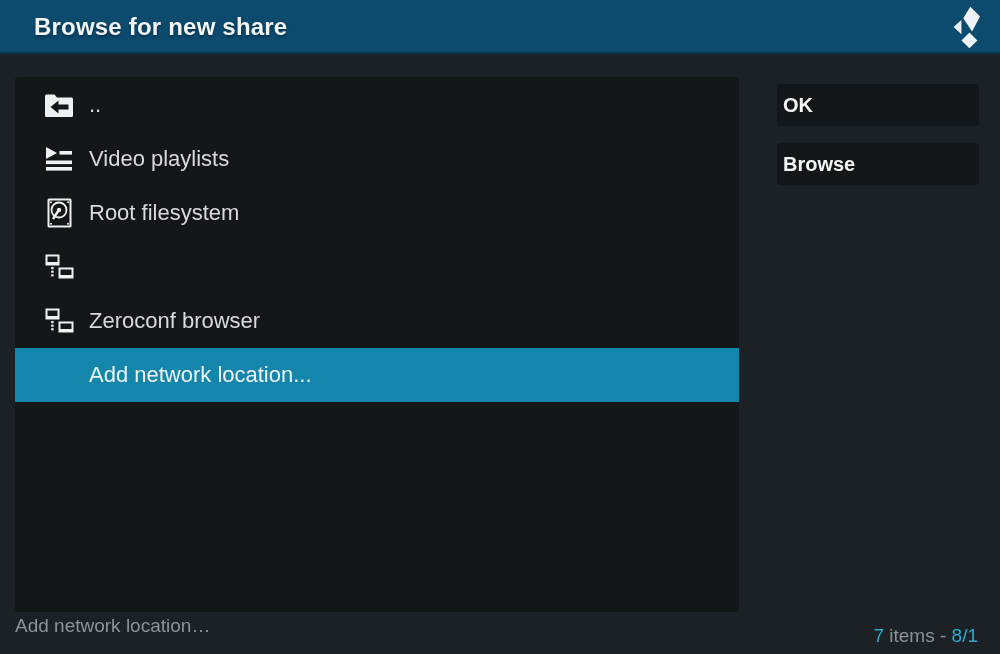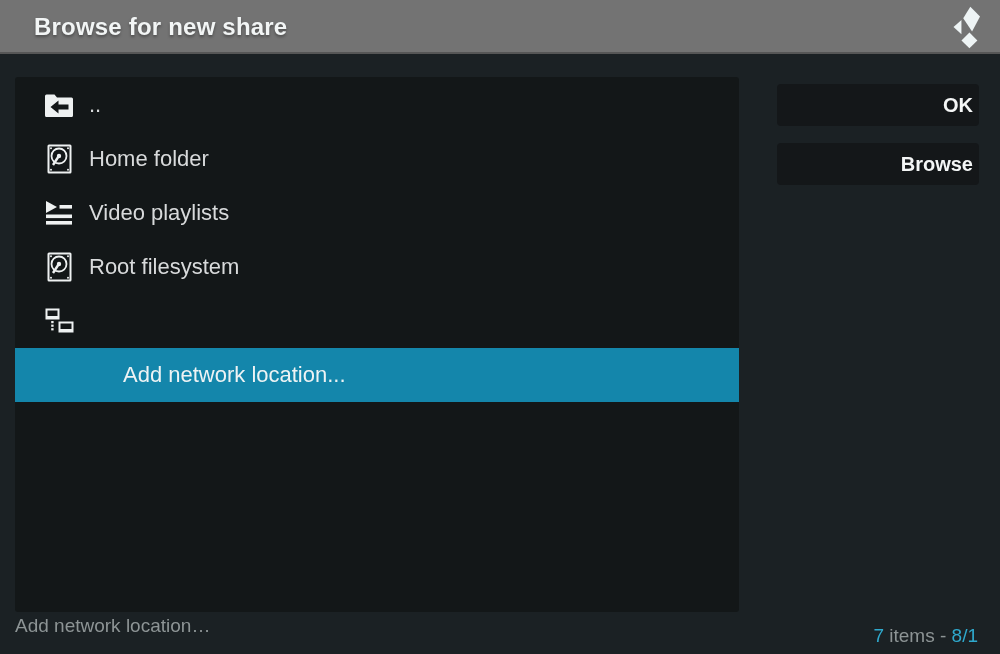--- a/index.html
+++ b/index.html
@@ -9,21 +9,21 @@
     position: relative;
     background: #1b2124;
     font-family: "Liberation Sans", sans-serif;
     overflow: hidden;
   }
 
   
   .header {
     position: absolute; left: 0; top: 0;
     width: 1000px; height: 54px;
-    background: #737373;
+    background: #0c4a6e;
     box-shadow: inset 0 -2px 0 rgba(0,0,0,0.25);
   }
   .header-title {
     position: absolute; left: 34px; top: 0;
     line-height: 54px;
     font-size: 24px; font-weight: bold;
     color: #f2f5f5;
     text-shadow: 0 2px 3px rgba(0,0,0,0.35);
     letter-spacing: 0.2px;
   }
@@ -41,21 +41,21 @@
     padding-top: 1px;
     overflow: hidden;
   }
   .row {
     height: 54px;
     display: flex;
     align-items: center;
     padding-left: 28px;
     cursor: default;
   }
-  .row.selected { background: #1486ab; gap: 34px; }
+  .row.selected { background: #1486ab; }
   .row .icon-box {
     width: 32px; height: 32px;
     display: flex; align-items: center; justify-content: center;
     flex: 0 0 32px;
   }
   .row .label {
     margin-left: 14px;
     font-size: 22px;
     color: #d8dadb;
     white-space: nowrap;
@@ -64,21 +64,21 @@
 
   
   .dlg-btn {
     position: absolute; left: 777px;
     width: 202px; height: 42px;
     background: #141719;
     border: none; border-radius: 4px;
     color: #f4f6f6;
     font-family: "Liberation Sans", sans-serif;
     font-size: 20px; font-weight: bold;
-    text-align: right;
+    text-align: left;
     cursor: pointer;
   }
   #ok-btn { top: 84px; }
   #cancel-btn { top: 143px; }
 
   
   .status-left {
     position: absolute; left: 15px; bottom: 17px;
     font-size: 19px; color: #8d9495;
   }
@@ -107,36 +107,20 @@
       <span class="icon-box">
         <svg width="30" height="25" viewBox="0 0 30 25">
           <path d="M1 3 a1.5 1.5 0 0 1 1.5-1.5 h8 l2.5 3 h14.5 a1.5 1.5 0 0 1 1.5 1.5 v16.5 a1.5 1.5 0 0 1 -1.5 1.5 h-25 a1.5 1.5 0 0 1 -1.5-1.5 Z" fill="#eef1f1"></path>
           <path d="M6.5 14 l8-6.5 v4 h10 v5 h-10 v4 Z" fill="#131718"></path>
         </svg>
       </span>
       <span class="label">..</span>
     </div>
     <div class="row">
       <span class="icon-box">
-        <svg width="25" height="30" viewBox="0 0 25 30">
-          <rect x="0.5" y="0.5" width="24" height="29" rx="1.5" fill="#eef1f1"></rect>
-          <rect x="2.5" y="2.5" width="20" height="25" fill="#131718"></rect>
-          <circle cx="12" cy="12" r="7.5" fill="#131718" stroke="#eef1f1" stroke-width="1.8"></circle>
-          <circle cx="12" cy="12" r="2.2" fill="#eef1f1"></circle>
-          <line x1="11.5" y1="12.5" x2="6" y2="21" stroke="#eef1f1" stroke-width="2.4"></line>
-          <circle cx="4" cy="4.2" r="1" fill="#eef1f1"></circle>
-          <circle cx="21" cy="4.2" r="1" fill="#eef1f1"></circle>
-          <circle cx="4" cy="25.8" r="1" fill="#eef1f1"></circle>
-          <circle cx="21" cy="25.8" r="1" fill="#eef1f1"></circle>
-        </svg>
-      </span>
-      <span class="label">Home folder</span>
-    </div>
-    <div class="row">
-      <span class="icon-box">
         <svg width="28" height="26" viewBox="0 0 28 26">
           <polygon points="1,1 12,7 1,13" fill="#eef1f1"></polygon>
           <rect x="14.5" y="5" width="12.5" height="3.6" fill="#eef1f1"></rect>
           <rect x="1" y="14.5" width="26" height="3.6" fill="#eef1f1"></rect>
           <rect x="1" y="21" width="26" height="3.6" fill="#eef1f1"></rect>
         </svg>
       </span>
       <span class="label">Video playlists</span>
     </div>
     <div class="row">
@@ -161,20 +145,34 @@
           <rect x="0.5" y="0.5" width="14" height="11" fill="#eef1f1"></rect>
           <rect x="2.5" y="2.5" width="10" height="5.5" fill="#131718"></rect>
           <rect x="6.2" y="13" width="2.4" height="2.2" fill="#eef1f1"></rect>
           <rect x="6.2" y="16.6" width="2.4" height="2.2" fill="#eef1f1"></rect>
           <rect x="6.2" y="20.2" width="2.4" height="2.2" fill="#eef1f1"></rect>
           <rect x="13.5" y="13.5" width="15" height="11" fill="#eef1f1"></rect>
           <rect x="15.5" y="15.5" width="11" height="5.5" fill="#131718"></rect>
         </svg>
       </span>
     </div>
+    <div class="row">
+      <span class="icon-box">
+        <svg width="29" height="26" viewBox="0 0 29 26">
+          <rect x="0.5" y="0.5" width="14" height="11" fill="#eef1f1"></rect>
+          <rect x="2.5" y="2.5" width="10" height="5.5" fill="#131718"></rect>
+          <rect x="6.2" y="13" width="2.4" height="2.2" fill="#eef1f1"></rect>
+          <rect x="6.2" y="16.6" width="2.4" height="2.2" fill="#eef1f1"></rect>
+          <rect x="6.2" y="20.2" width="2.4" height="2.2" fill="#eef1f1"></rect>
+          <rect x="13.5" y="13.5" width="15" height="11" fill="#eef1f1"></rect>
+          <rect x="15.5" y="15.5" width="11" height="5.5" fill="#131718"></rect>
+        </svg>
+      </span>
+      <span class="label">Zeroconf browser</span>
+    </div>
     <div class="row selected">
       <span class="icon-box"></span>
       <span class="label">Add network location...</span>
     </div>
   </div>
 
 <button class="dlg-btn" id="ok-btn">OK</button>
 <button class="dlg-btn" id="cancel-btn">Browse</button>
 
 <div class="status-left">Add network location…</div>

